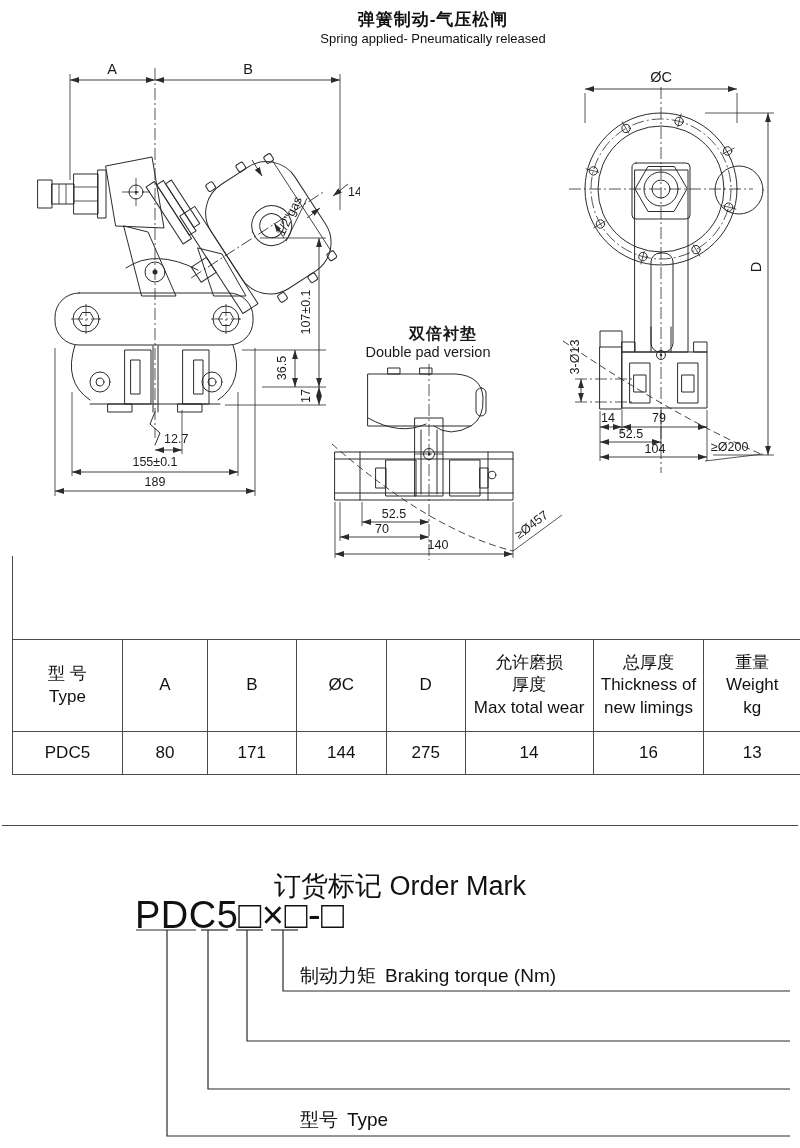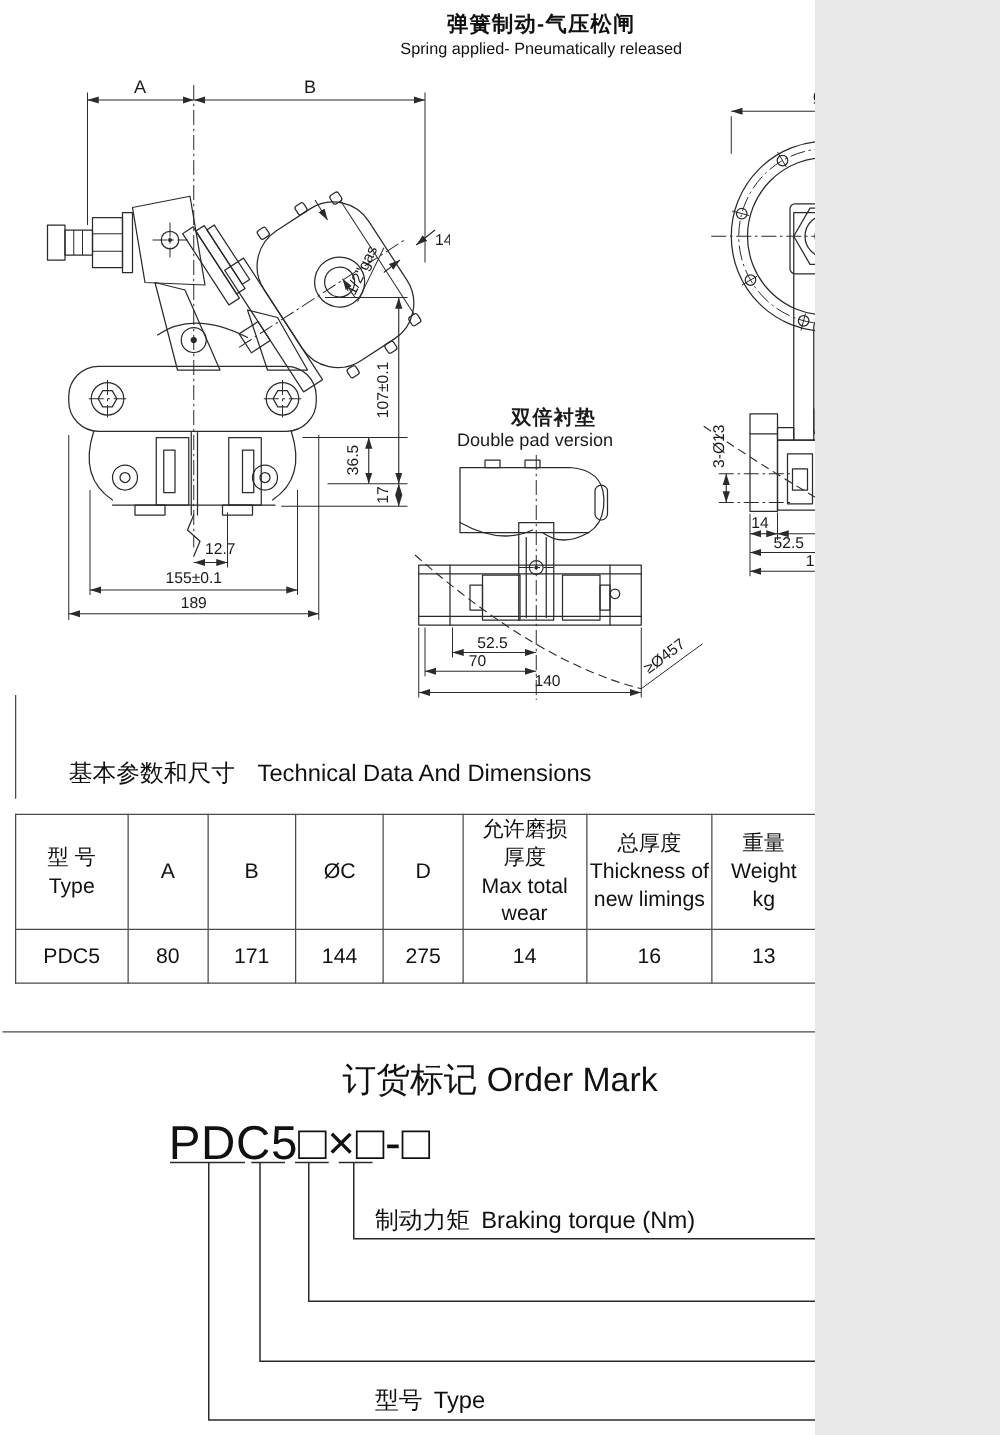--- a/index.html
+++ b/index.html
@@ -1,47 +1,47 @@
 <!DOCTYPE html>
 <html><head>
 <meta charset="utf-8">
 <style>
   html,body{margin:0;padding:0;background:#e8e8e8;}
-  #page{position:relative;width:652px;height:1148px;background:#ffffff;overflow:hidden;
+  #page{position:relative;width:800px;height:1148px;background:#ffffff;overflow:hidden;
         font-family:"Liberation Sans","DejaVu Sans",sans-serif;color:#111;}
   .abs{position:absolute;}
   .ttl-zh{font-size:17px;font-weight:600;letter-spacing:1px;white-space:nowrap;}
   .ttl-en{font-size:13px;white-space:nowrap;}
   .center-x{transform:translateX(-50%);}
   
   .ln{fill:none;stroke:#2b2b2b;stroke-width:1;stroke-linejoin:round;stroke-linecap:round;}
   .ext{fill:none;stroke:#2b2b2b;stroke-width:0.8;}
   .dim{fill:none;stroke:#2b2b2b;stroke-width:0.9;}
   .cl{fill:none;stroke:#2b2b2b;stroke-width:0.8;stroke-dasharray:12 3 2 3;}
   .hid{fill:none;stroke:#2b2b2b;stroke-width:0.9;stroke-dasharray:7 4;}
   .dot{fill:#2b2b2b;stroke:none;}
   text{fill:#1a1a1a;font-family:"Liberation Sans","DejaVu Sans",sans-serif;}
   .dtx{font-size:12.5px;}
   .dtx2{font-size:14.5px;}
   .svg-ttl-zh{font-size:16px;font-weight:600;letter-spacing:1px;}
   .svg-ttl-en{font-size:14.5px;}
   
-  #spec-table{position:absolute;left:12px;top:639px;border-collapse:collapse;table-layout:fixed;margin-top:12px;}
+  #spec-table{position:absolute;left:12px;top:639px;border-collapse:collapse;table-layout:fixed;}
   #spec-table th,#spec-table td{border:1.5px solid #4a4a4a;text-align:center;vertical-align:middle;
         font-size:17px;font-weight:400;padding:0;line-height:1.3;}
   #spec-table .last{border-right:none;}
   #spec-table thead tr{height:92px;}
   #spec-table tbody tr{height:43px;}
   .hdr-line{display:block;}
   #section-heading{position:absolute;left:55px;top:606px;font-size:19px;white-space:nowrap;}
   #section-heading .gap{display:inline-block;width:18px;}
   #table-left-bar{position:absolute;left:12px;top:556px;width:0;height:83px;border-left:1.5px solid #4a4a4a;}
   #bottom-rule{position:absolute;left:2px;top:825px;width:796px;border-top:1.5px solid #4a4a4a;}
   
-  #order-title{position:absolute;left:400px;top:846px;font-size:27px;white-space:nowrap;text-align:right;}
+  #order-title{position:absolute;left:400px;top:868px;font-size:27px;white-space:nowrap;text-align:right;}
   #order-code{position:absolute;left:135px;top:894px;font-size:38px;letter-spacing:0.5px;white-space:nowrap;}
   .order-item{position:absolute;left:300px;font-size:19px;white-space:nowrap;}
   .order-item .zh{margin-right:9px;}
 </style>
 </head>
 <body>
 
 <div id="page">
 
   <div class="abs ttl-zh center-x" style="left:433px;top:8px;">弹簧制动-气压松闸</div>
@@ -334,23 +334,20 @@
       <line class="dim" x1="32" y1="204" x2="99" y2="204" marker-start="url(#ar)" marker-end="url(#ar)"></line>
       <text class="dtx" x="64" y="200" text-anchor="middle">52.5</text>
       <line class="dim" x1="10" y1="219" x2="99" y2="219" marker-start="url(#ar)" marker-end="url(#ar)"></line>
       <text class="dtx" x="52" y="215" text-anchor="middle">70</text>
       <line class="dim" x1="5" y1="236" x2="183" y2="236" marker-start="url(#ar)" marker-end="url(#ar)"></line>
       <text class="dtx" x="108" y="231" text-anchor="middle">140</text>
     </g>
   </svg>
 
   <div id="table-left-bar"></div>
-  <div id="section-heading">
-    <span>基本参数和尺寸</span><span class="gap"></span><span>Technical Data And Dimensions</span>
-  </div>
 
   <table id="spec-table">
     <colgroup>
       <col style="width:110px">
         <col style="width:85px">
         <col style="width:89px">
         <col style="width:90px">
       <col style="width:79px">
         <col style="width:128px">
         <col style="width:111px">

